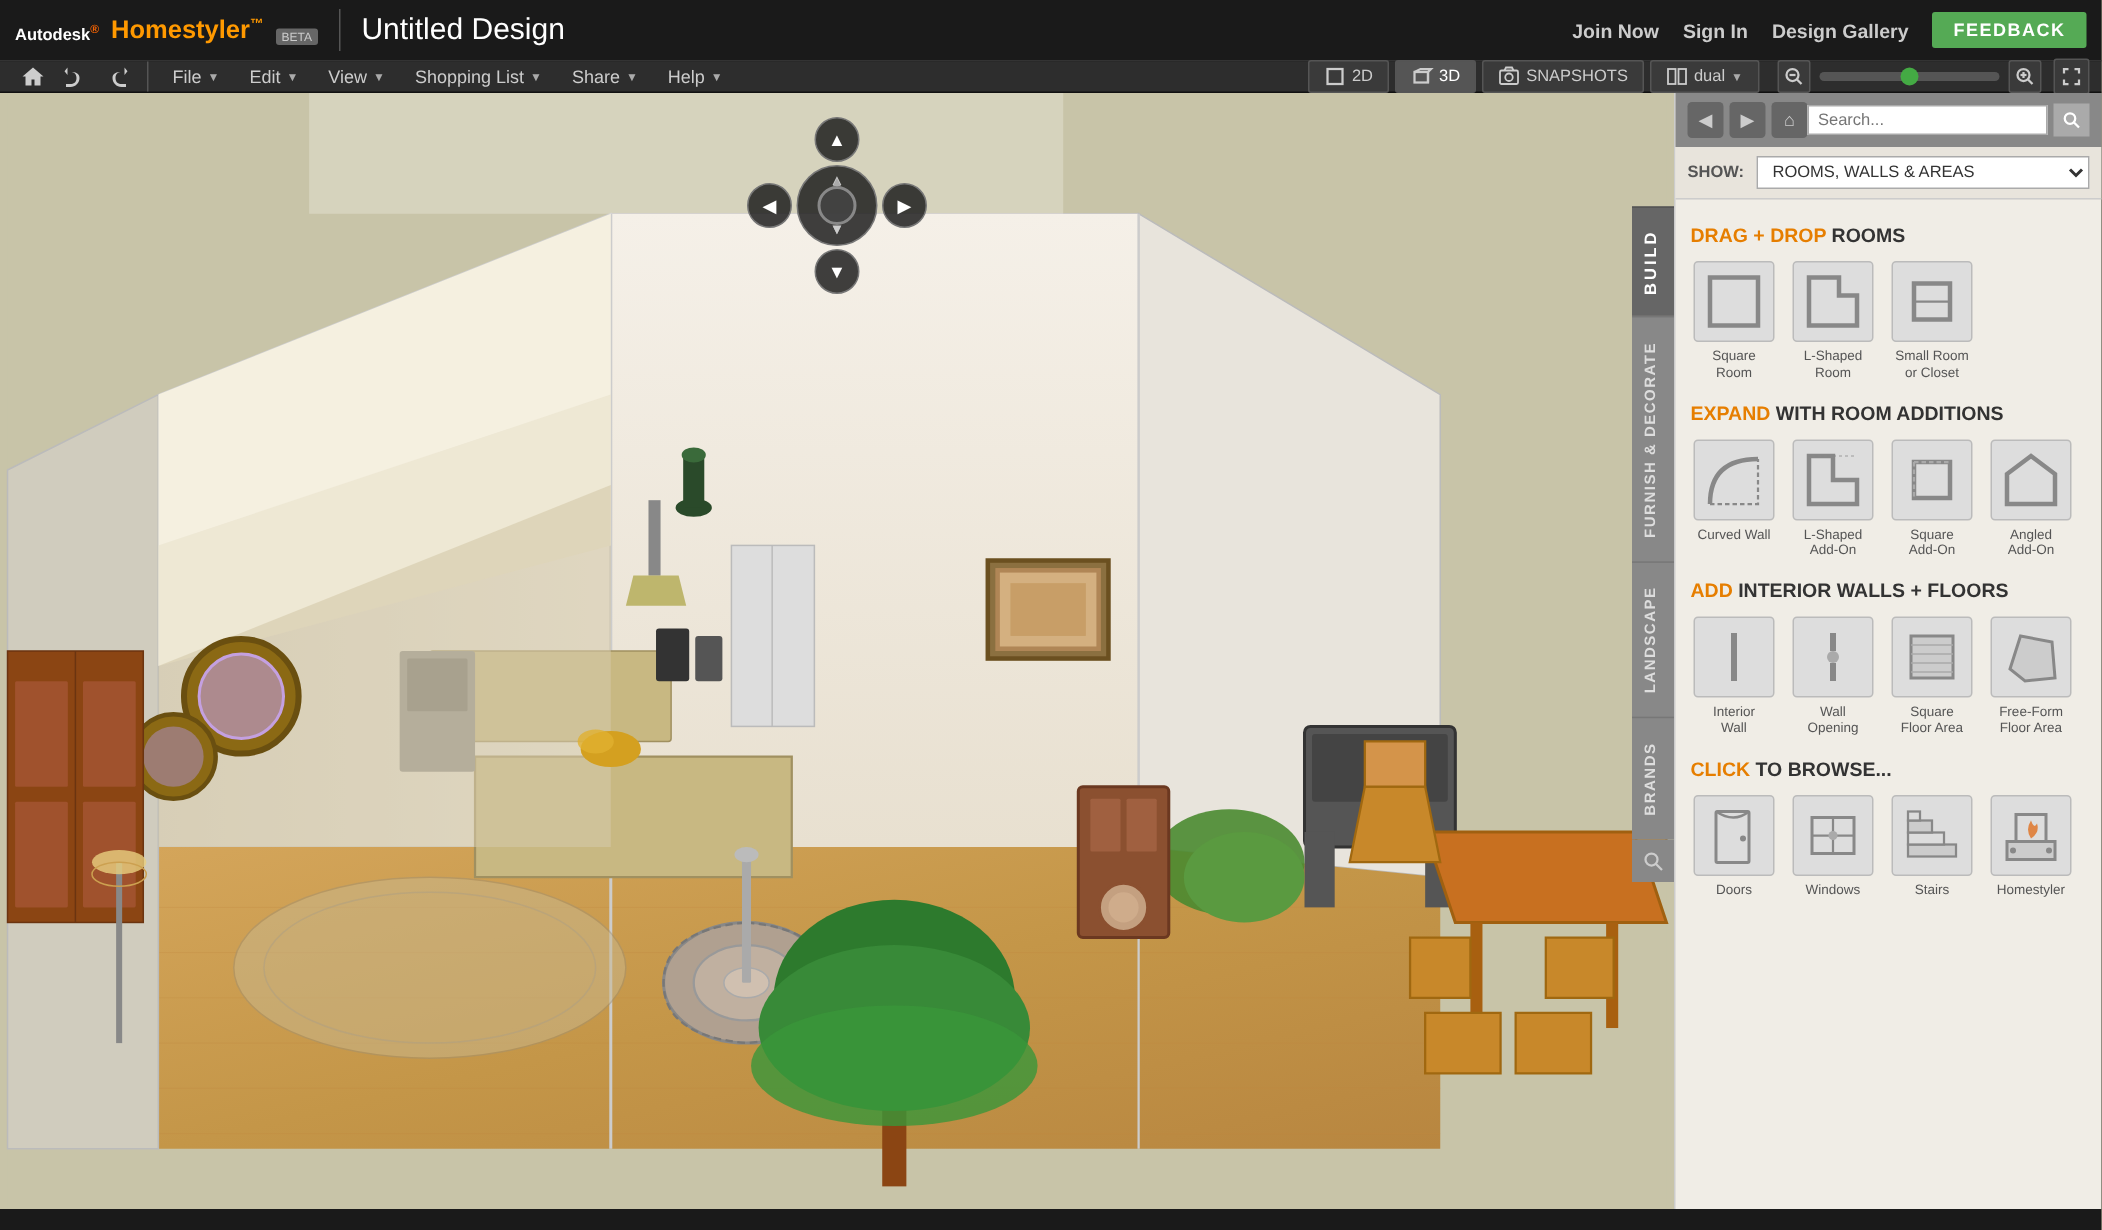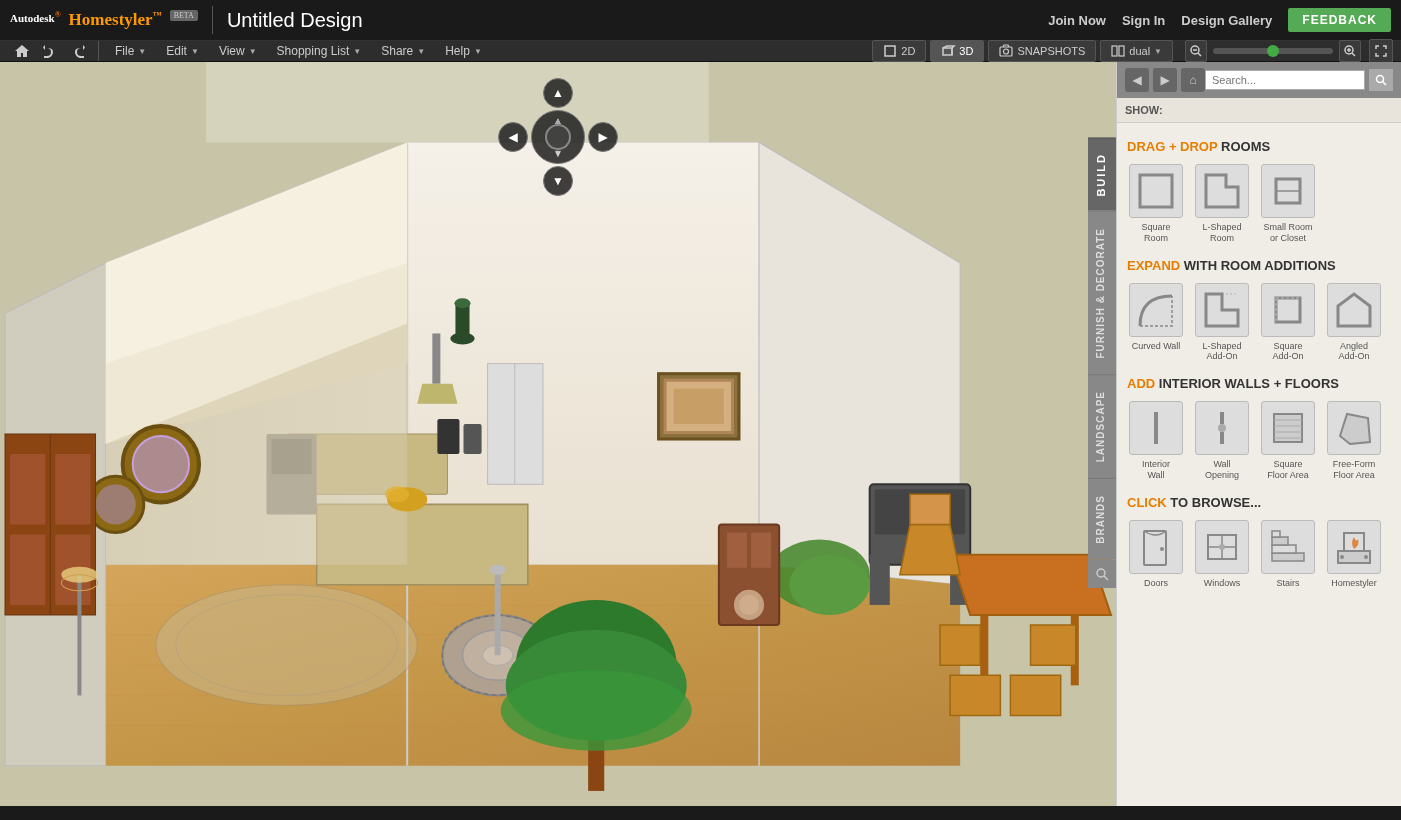--- a/index.html
+++ b/index.html
@@ -9,23 +9,22 @@
     #top-bar {
       background: #1a1a1a;
       height: 41px;
       display: flex;
       align-items: center;
       padding: 0 10px;
       border-bottom: 1px solid #333;
     }
     #logo-area {
       display: flex;
-      align-items: flex-start;
+      align-items: flex-end;
       gap: 6px;
-      font-family: Liberation Serif, serif;
     }
     #title-divider {
       width: 1px;
       height: 28px;
       background: #555;
       margin: 0 12px;
     }
     #design-title {
       color: #fff;
       font-size: 18px;
@@ -753,20 +752,25 @@
           <svg width="12" height="12" viewBox="0 0 12 12">
               <circle cx="5" cy="5" r="3.5" fill="none" stroke="#fff" stroke-width="1.5"></circle>
               <line x1="7.5" y1="7.5" x2="11" y2="11" stroke="#fff" stroke-width="1.5"></line>
             </svg>
         </button>
       </div>
     </div>
 
     <div id="show-row">
       <span id="show-label" style="font-size:11px;font-weight:bold;color:#555;">SHOW:</span>
+      <select id="show-dropdown" style="flex:1;padding:3px 6px;font-size:11px;border:1px solid #aaa;background:#fff;color:#333;">
+        <option>ROOMS, WALLS &amp; AREAS</option>
+        <option>ALL</option>
+        <option>WALLS ONLY</option>
+      </select>
     </div>
 
     <div id="panel-content">
 
       <div class="section-header">
         <span class="orange">DRAG + DROP</span>
         <span class="dark"> ROOMS</span>
       </div>
       <div class="item-grid">
 

